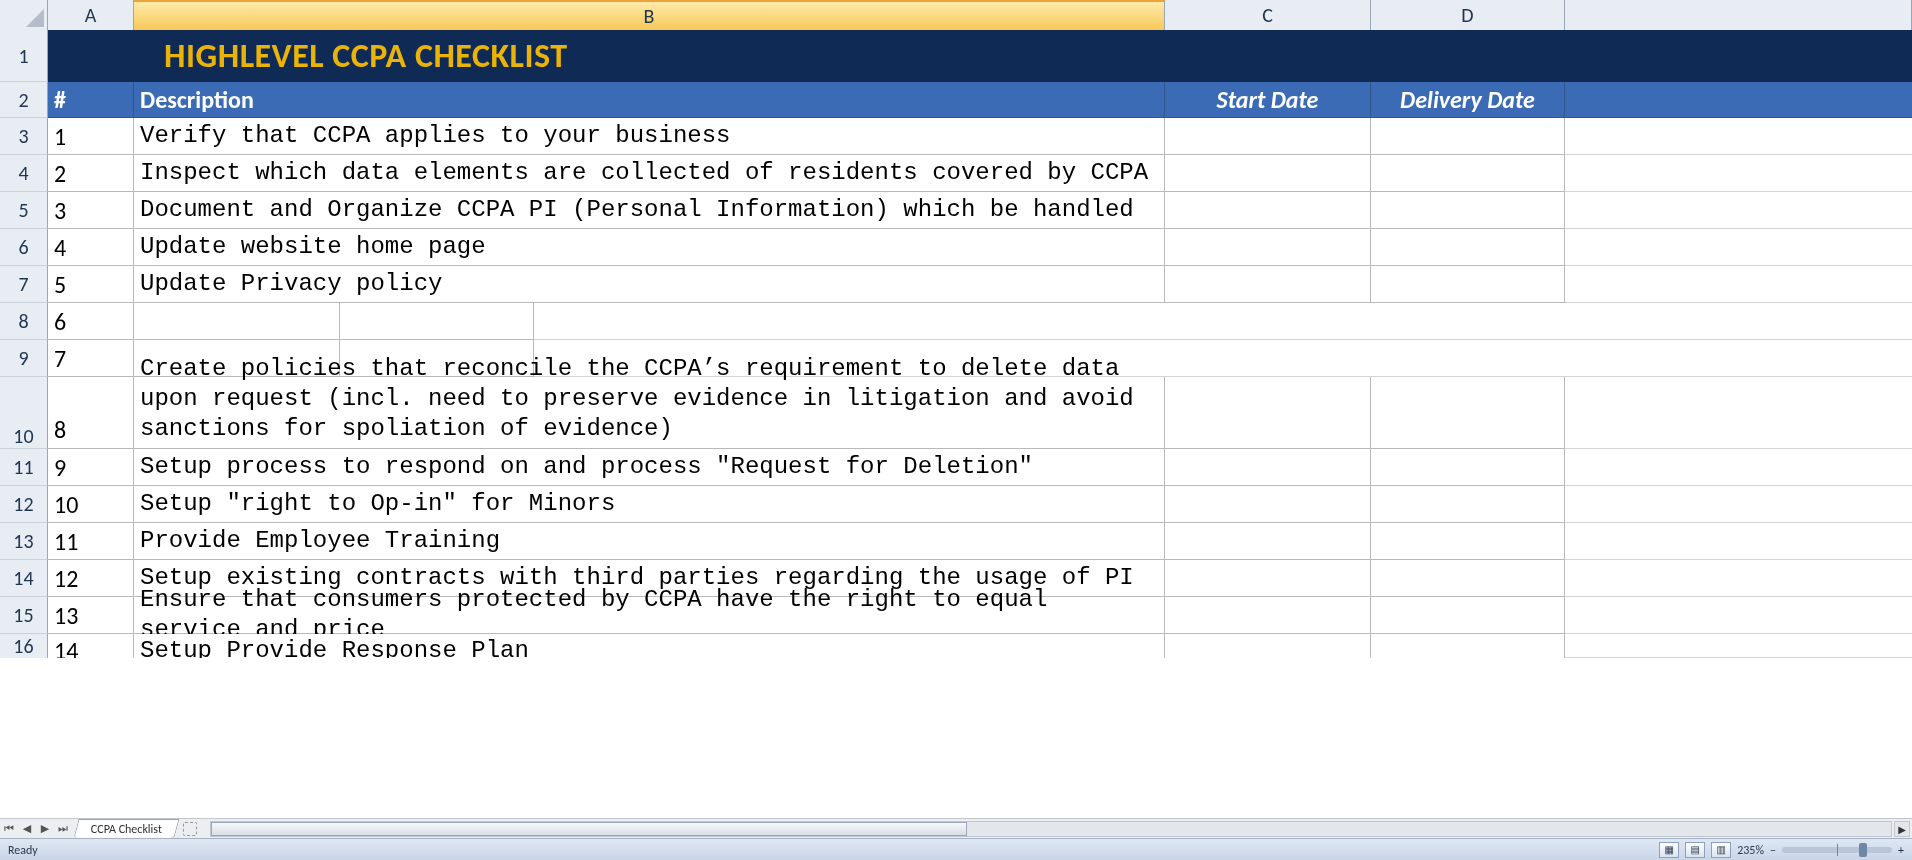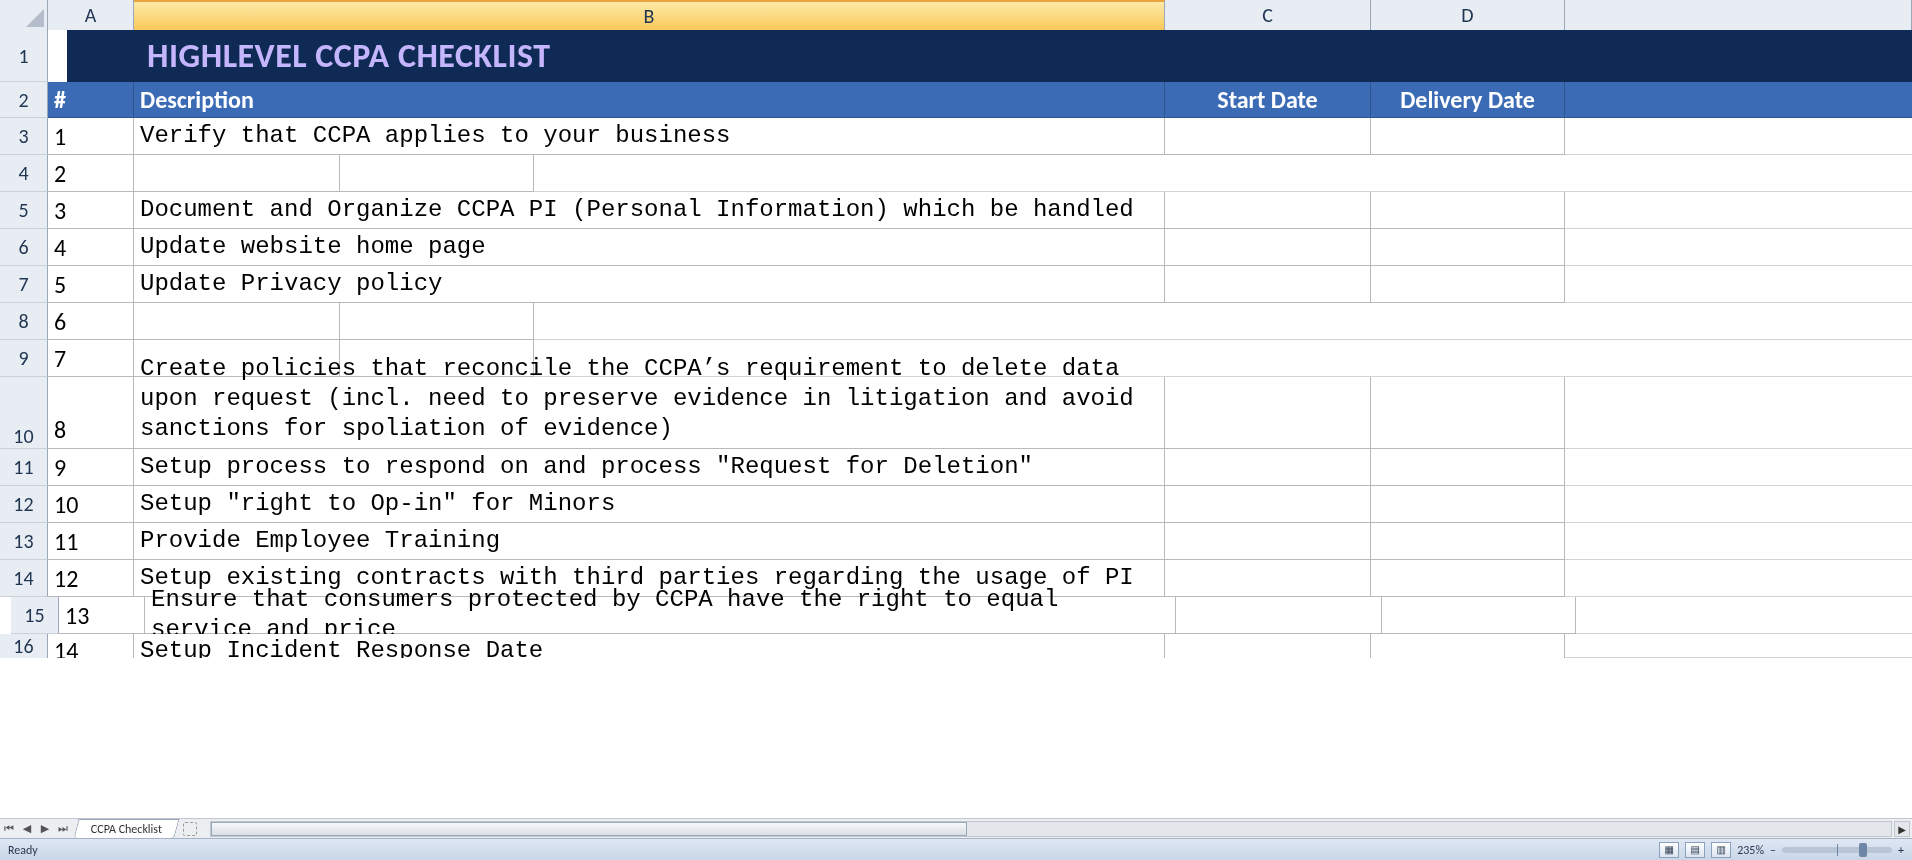--- a/index.html
+++ b/index.html
@@ -21,27 +21,27 @@
 
   
   .grid-scroll { flex:1 1 auto; overflow:hidden; position:relative; }
   .grid-inner { position:absolute; inset:0; overflow:hidden; }
 
   .row { display:flex; }
   .rowhdr { width:48px; background:#e8edf3; border-right:1px solid #9aa7b6; border-bottom:1px solid #c9d1db; display:flex; align-items:center; justify-content:center; font-size:20px; color:#1f3552; flex:0 0 auto; }
 
   
   .row-title { height:52px; }
-  .title-cell { flex:1; background:#0f2a55; color:#c4b5fd; display:flex; align-items:center; padding-left:80px; font-weight:700; font-size:34px; border-bottom:1px solid #0f2a55; letter-spacing:0.5px;margin-left:19px;} 
+  .title-cell { flex:1; background:#0f2a55; color:#eab308; display:flex; align-items:center; padding-left:116px; font-weight:700; font-size:34px; border-bottom:1px solid #0f2a55; letter-spacing:0.5px;} 
 
   
   .row-hdr2 { height:36px; }
   .hdr2-cell { background:#3b6bb5; color:#fff; font-weight:700; font-size:24px; display:flex; align-items:center; border-right:1px solid #2f558e; border-bottom:1px solid #2f558e; }
   .hdr2-cell.left { padding-left:6px; justify-content:flex-start; }
-  .hdr2-cell.center { justify-content:center; }
+  .hdr2-cell.center { justify-content:center;font-style:italic; }
 
   
   .row-data { }
   .cell { border-right:1px solid #b9b9b9; border-bottom:1px solid #b9b9b9; display:flex; align-items:center; font-size:24px; color:#000; padding:2px 6px; background:#fff;}
   .cell.colA-cell { justify-content:flex-start; }
   .cell.colB-cell { justify-content:flex-start; line-height:1.25;font-family:Liberation Mono, monospace; }
   .cell.wrap { align-items:flex-end; padding-bottom:4px; }
   .cell.empty { }
 
   .rest-cell { flex:1; border-bottom:1px solid #d4d4d4; background:#fff; }
@@ -99,20 +99,21 @@
           <div class="rowhdr">3</div>
           <div class="cell colA colA-cell">1</div>
           <div class="cell colB colB-cell">Verify that CCPA applies to your business</div>
           <div class="cell colC empty"></div>
           <div class="cell colD empty"></div>
           <div class="rest-cell"></div>
         </div>
         <div class="row row-data" style="height: 37px;">
           <div class="rowhdr">4</div>
           <div class="cell colA colA-cell">2</div>
+          <div class="cell colB colB-cell">Inspect which data elements are collected of residents covered by CCPA</div>
           <div class="cell colC empty"></div>
           <div class="cell colD empty"></div>
           <div class="rest-cell"></div>
         </div>
         <div class="row row-data" style="height: 37px;">
           <div class="rowhdr">5</div>
           <div class="cell colA colA-cell">3</div>
           <div class="cell colB colB-cell">Document and Organize CCPA PI (Personal Information) which be handled</div>
           <div class="cell colC empty"></div>
           <div class="cell colD empty"></div>
@@ -181,32 +182,32 @@
           <div class="rest-cell"></div>
         </div>
         <div class="row row-data" style="height: 37px;">
           <div class="rowhdr">14</div>
           <div class="cell colA colA-cell">12</div>
           <div class="cell colB colB-cell">Setup existing contracts with third parties regarding the usage of PI</div>
           <div class="cell colC empty"></div>
           <div class="cell colD empty"></div>
           <div class="rest-cell"></div>
         </div>
-        <div class="row row-data" style="height: 37px; padding-left: 11px;">
+        <div class="row row-data" style="height: 37px;">
           <div class="rowhdr">15</div>
           <div class="cell colA colA-cell">13</div>
           <div class="cell colB colB-cell">Ensure that consumers protected by CCPA have the right to equal service and price</div>
           <div class="cell colC empty"></div>
           <div class="cell colD empty"></div>
           <div class="rest-cell"></div>
         </div>
         <div class="row row-data" style="height: 24px; overflow: hidden;">
           <div class="rowhdr" style="align-items: flex-start; padding-top: 0px; overflow: hidden; height: 37px;">16</div>
           <div class="cell colA colA-cell" style="align-items: flex-start; height: 37px; overflow: hidden;">14</div>
-          <div class="cell colB colB-cell" style="align-items: flex-start; height: 37px; overflow: hidden;">Setup Incident Response Date</div>
+          <div class="cell colB colB-cell" style="align-items: flex-start; height: 37px; overflow: hidden;">Setup Provide Response Plan</div>
           <div class="cell colC empty" style="height: 37px;"></div>
           <div class="cell colD empty" style="height: 37px;"></div>
           <div class="rest-cell"></div>
         </div>
       </div>
 
  </div>
 </div>
 
 <div class="hscroll-strip">

